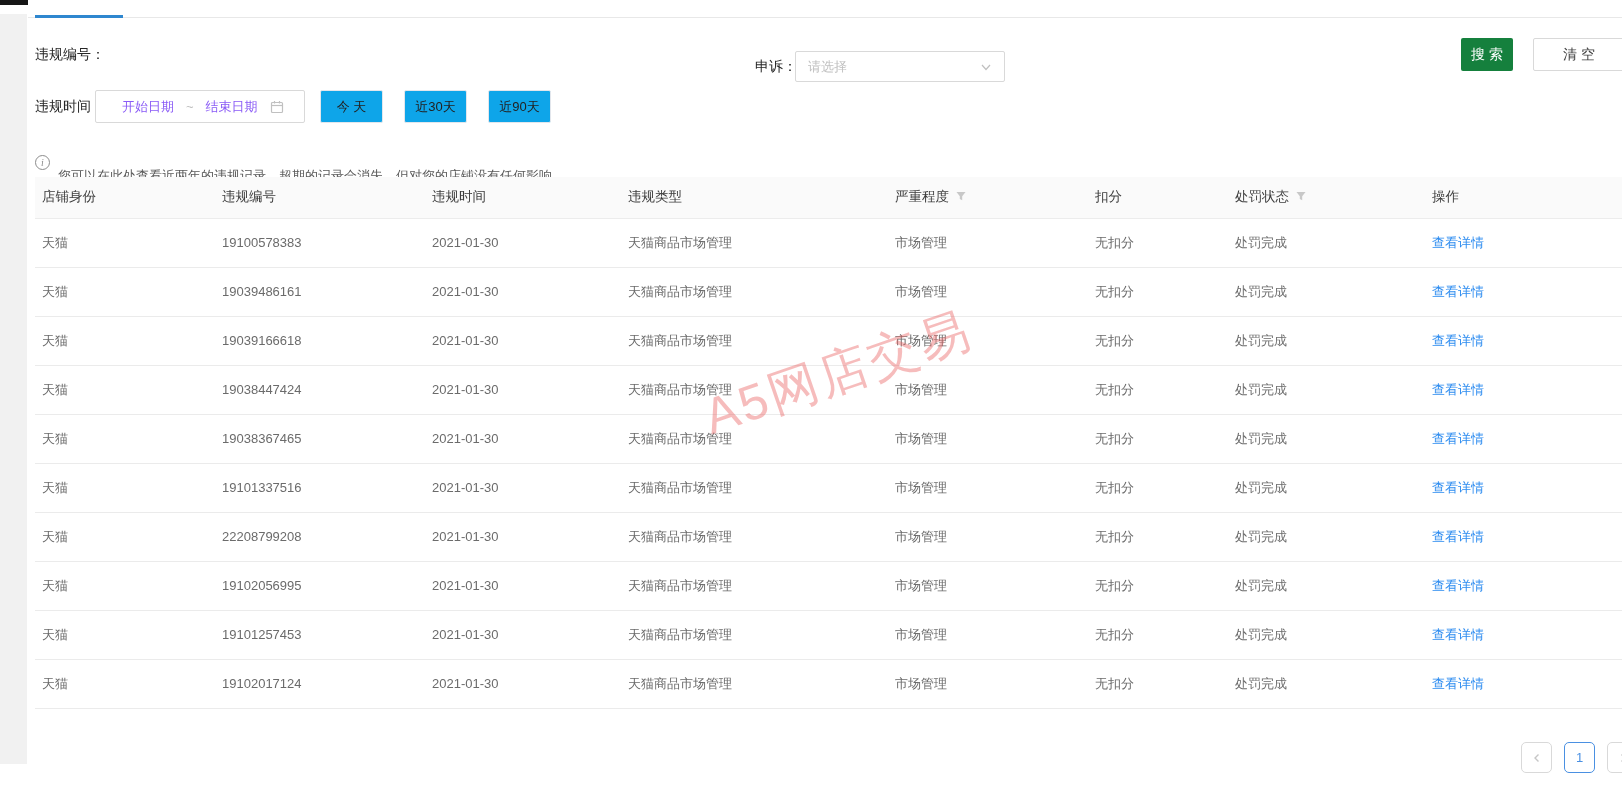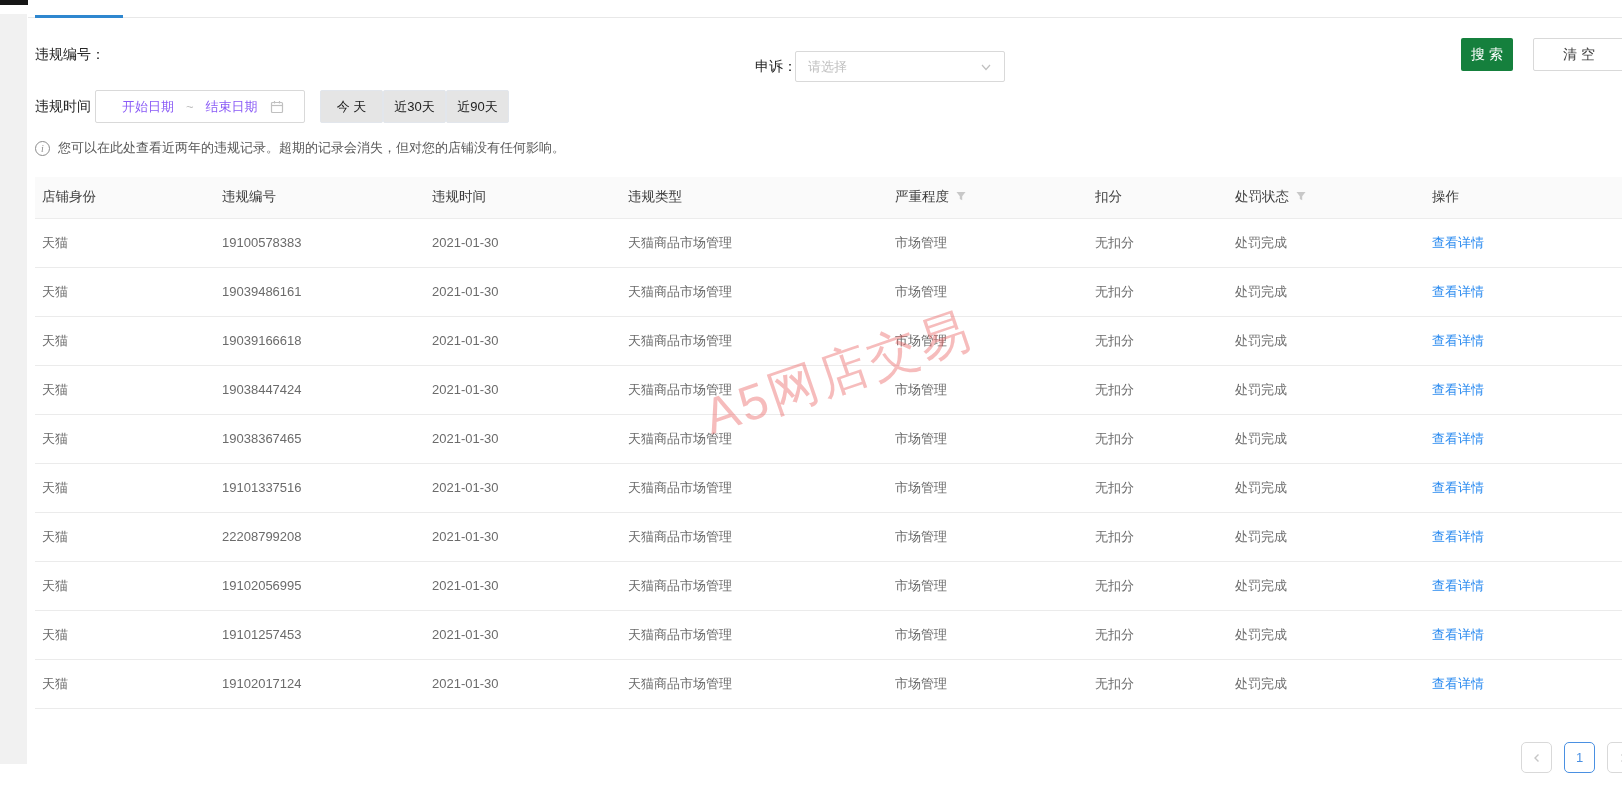--- a/index.html
+++ b/index.html
@@ -53,34 +53,34 @@
   }
   .date-box {
     position:absolute; left:60px; top:0; width:210px; height:33px;
     border:1px solid #d9d9d9; border-radius:2px; background:#fff;
     display:flex; align-items:center; padding:0 10px; cursor:pointer;
   }
   .date-ph { font-size:13px; color:#8b5cf6; flex:0 0 auto; }
   .date-sep { font-size:13px; color:#bfbfbf; margin:0 12px; }
   .quick-btns { position:absolute; left:285px; top:0; display:flex; }
   .quick-btn {
-    width:63px; height:33px; 
-    background:#e5e5e5; border:1px solid #e2e6ec; border-radius:2px;
+    width:63px; height:33px; margin-right:21px;
+    background:#0ea5e9; border:1px solid #e2e6ec; border-radius:2px;
     font-size:13px; color:#222; cursor:pointer;
     font-family:"Liberation Sans","DejaVu Sans",sans-serif;
   }
 
   
   .notice { position:absolute; left:0; top:121px; display:flex; align-items:center; }
   .info-icon {
     width:15px; height:15px; border:1px solid #8c8c8c; border-radius:50%;
     color:#8c8c8c; font-size:10px; line-height:13px; text-align:center;
     font-style:italic; font-family:"Liberation Serif",serif; margin-right:8px; flex:0 0 auto;
   }
-  .notice-text { font-size:13px; color:#595959; }
+  .notice-text { font-size:13px; color:#595959;margin-top:28px; }
 
   
   .vio-table { position:absolute; left:0; top:159px; width:1587px; border-collapse:collapse; table-layout:fixed; }
   .vio-table thead th {
     background:#fafafa; height:41px; text-align:left; padding-left:7px;
     font-size:13.5px; font-weight:400; color:#3d3d3d;
     border-bottom:1px solid #ececec; white-space:nowrap;
   }
   .vio-table tbody td {
     height:49px; padding-left:7px; font-size:13px; color:#6b6b6b;

